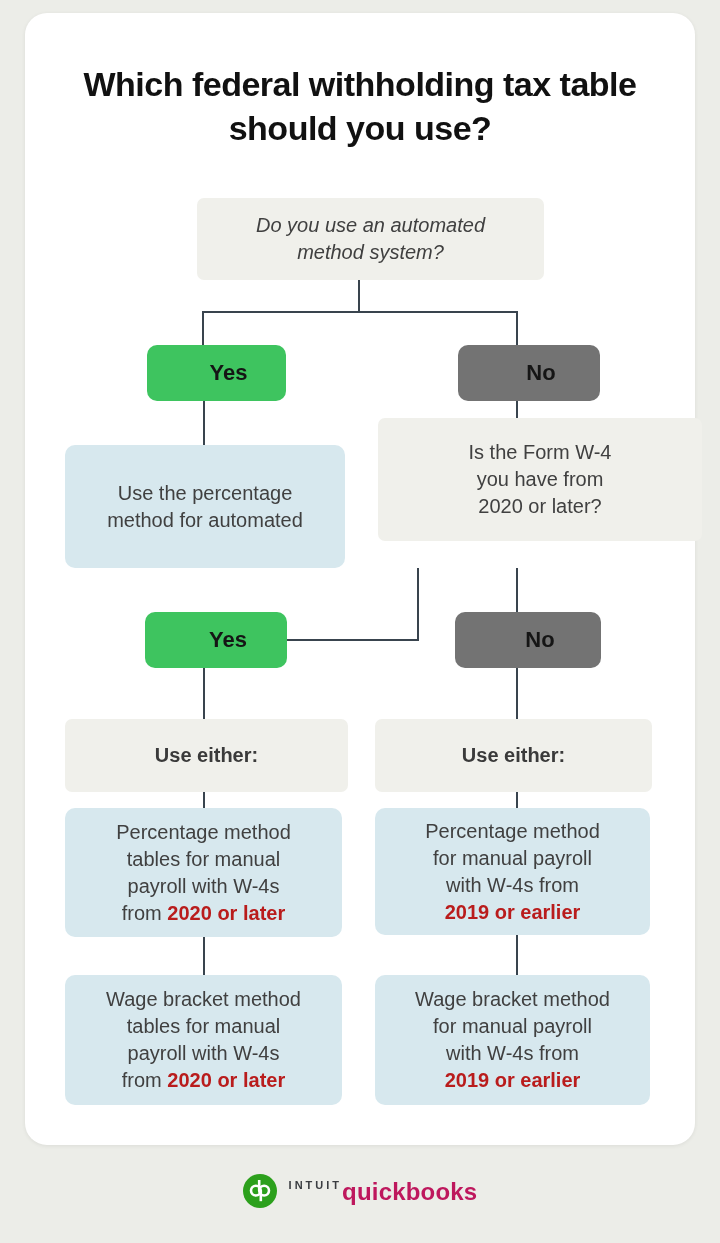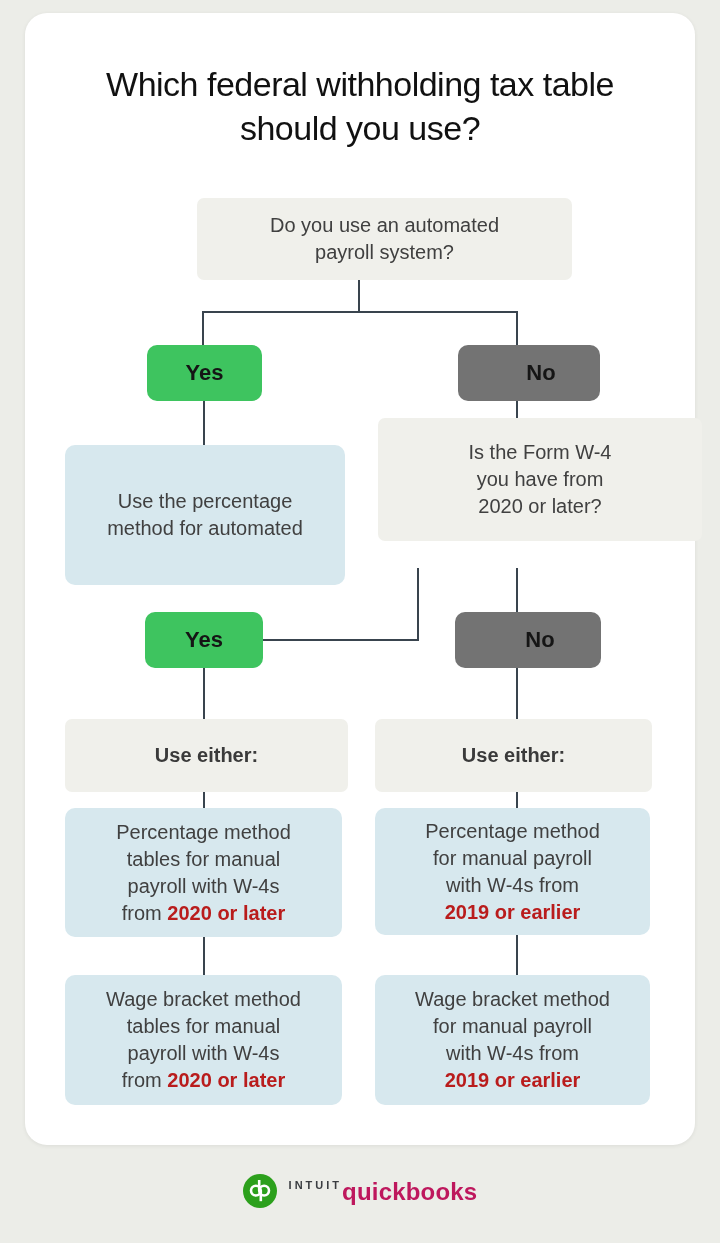--- a/index.html
+++ b/index.html
@@ -11,36 +11,36 @@
   }
   .stage{position:absolute;inset:0;}
   .card{
     position:absolute;left:25px;top:13px;width:670px;height:1132px;
     background:#FFFFFF;border-radius:22px;
     box-shadow:0 1px 4px rgba(0,0,0,0.07);
   }
   .title{
     position:absolute;left:60px;top:62px;width:600px;
     text-align:center;
-    font-size:34px;line-height:44px;font-weight:400;
+    font-size:34px;line-height:44px;font-weight:700;
     color:#111111;letter-spacing:-0.5px;
   }
   .title .inner{display:inline-block;max-width:575px;}
   .node{
     position:absolute;display:flex;align-items:center;justify-content:center;
     text-align:center;color:#404040;
     font-size:20px;line-height:27px;
   }
   .q-box{background:#F0F0EB;border-radius:7px;}
   .a-box{background:#D7E8EE;border-radius:10px;}
   .btn{
     position:absolute;display:flex;align-items:center;justify-content:center;
     font-size:22px;font-weight:800;color:#151515;border-radius:10px;
   }
-  .btn-yes{background:#3EC45F;}
+  .btn-yes{background:#3EC45F;padding-left:24px;}
   .btn-no{background:#737373;padding-left:24px;}
   .ln{display:block;}
   .use-either{font-weight:700;color:#3A3A3A;}
   .node strong{font-weight:700;color:#b91c1c;}
   .conn{position:absolute;background:#39444E;}
   .conn.v{width:2px;}
   .conn.h{height:2px;}
   .footer{
     position:absolute;left:0;top:1174px;width:720px;
     display:flex;align-items:center;justify-content:center;gap:12px;
@@ -76,31 +76,31 @@
   <div class="conn v" style="left:417px;top:568px;height:73px;"></div>
   <div class="conn h" style="left:263px;top:639px;width:156px;"></div>
   <div class="conn v" style="left:516px;top:568px;height:44px;"></div>
   <div class="conn v" style="left:203px;top:668px;height:51px;"></div>
   <div class="conn v" style="left:516px;top:668px;height:51px;"></div>
   <div class="conn v" style="left:203px;top:792px;height:16px;"></div>
   <div class="conn v" style="left:516px;top:792px;height:16px;"></div>
   <div class="conn v" style="left:203px;top:936px;height:39px;"></div>
   <div class="conn v" style="left:516px;top:933px;height:42px;"></div>
 
-  <div class="node q-box" style="left:197px;top:198px;width:375px;height:82px;">
+  <div class="node q-box" style="left:197px;top:198px;width:347px;height:82px;font-style:italic;">
     <div>
       <span class="ln">Do you use an automated</span>
-      <span class="ln">payroll system?</span>
+      <span class="ln">method system?</span>
     </div>
   </div>
 
   <div class="btn btn-yes" style="left:147px;top:345px;width:115px;height:56px;">Yes</div>
   <div class="btn btn-no" style="left:458px;top:345px;width:118px;height:56px;">No</div>
 
-  <div class="node a-box" style="left:65px;top:445px;width:280px;height:140px;">
+  <div class="node a-box" style="left:65px;top:445px;width:280px;height:123px;">
     <div>
       <span class="ln">Use the percentage</span>
       <span class="ln">method for automated</span>
     </div>
   </div>
 
   <div class="node q-box" style="left:378px;top:418px;width:324px;height:123px;">
     <div>
       <span class="ln">Is the Form W-4</span>
       <span class="ln">you have from</span>

